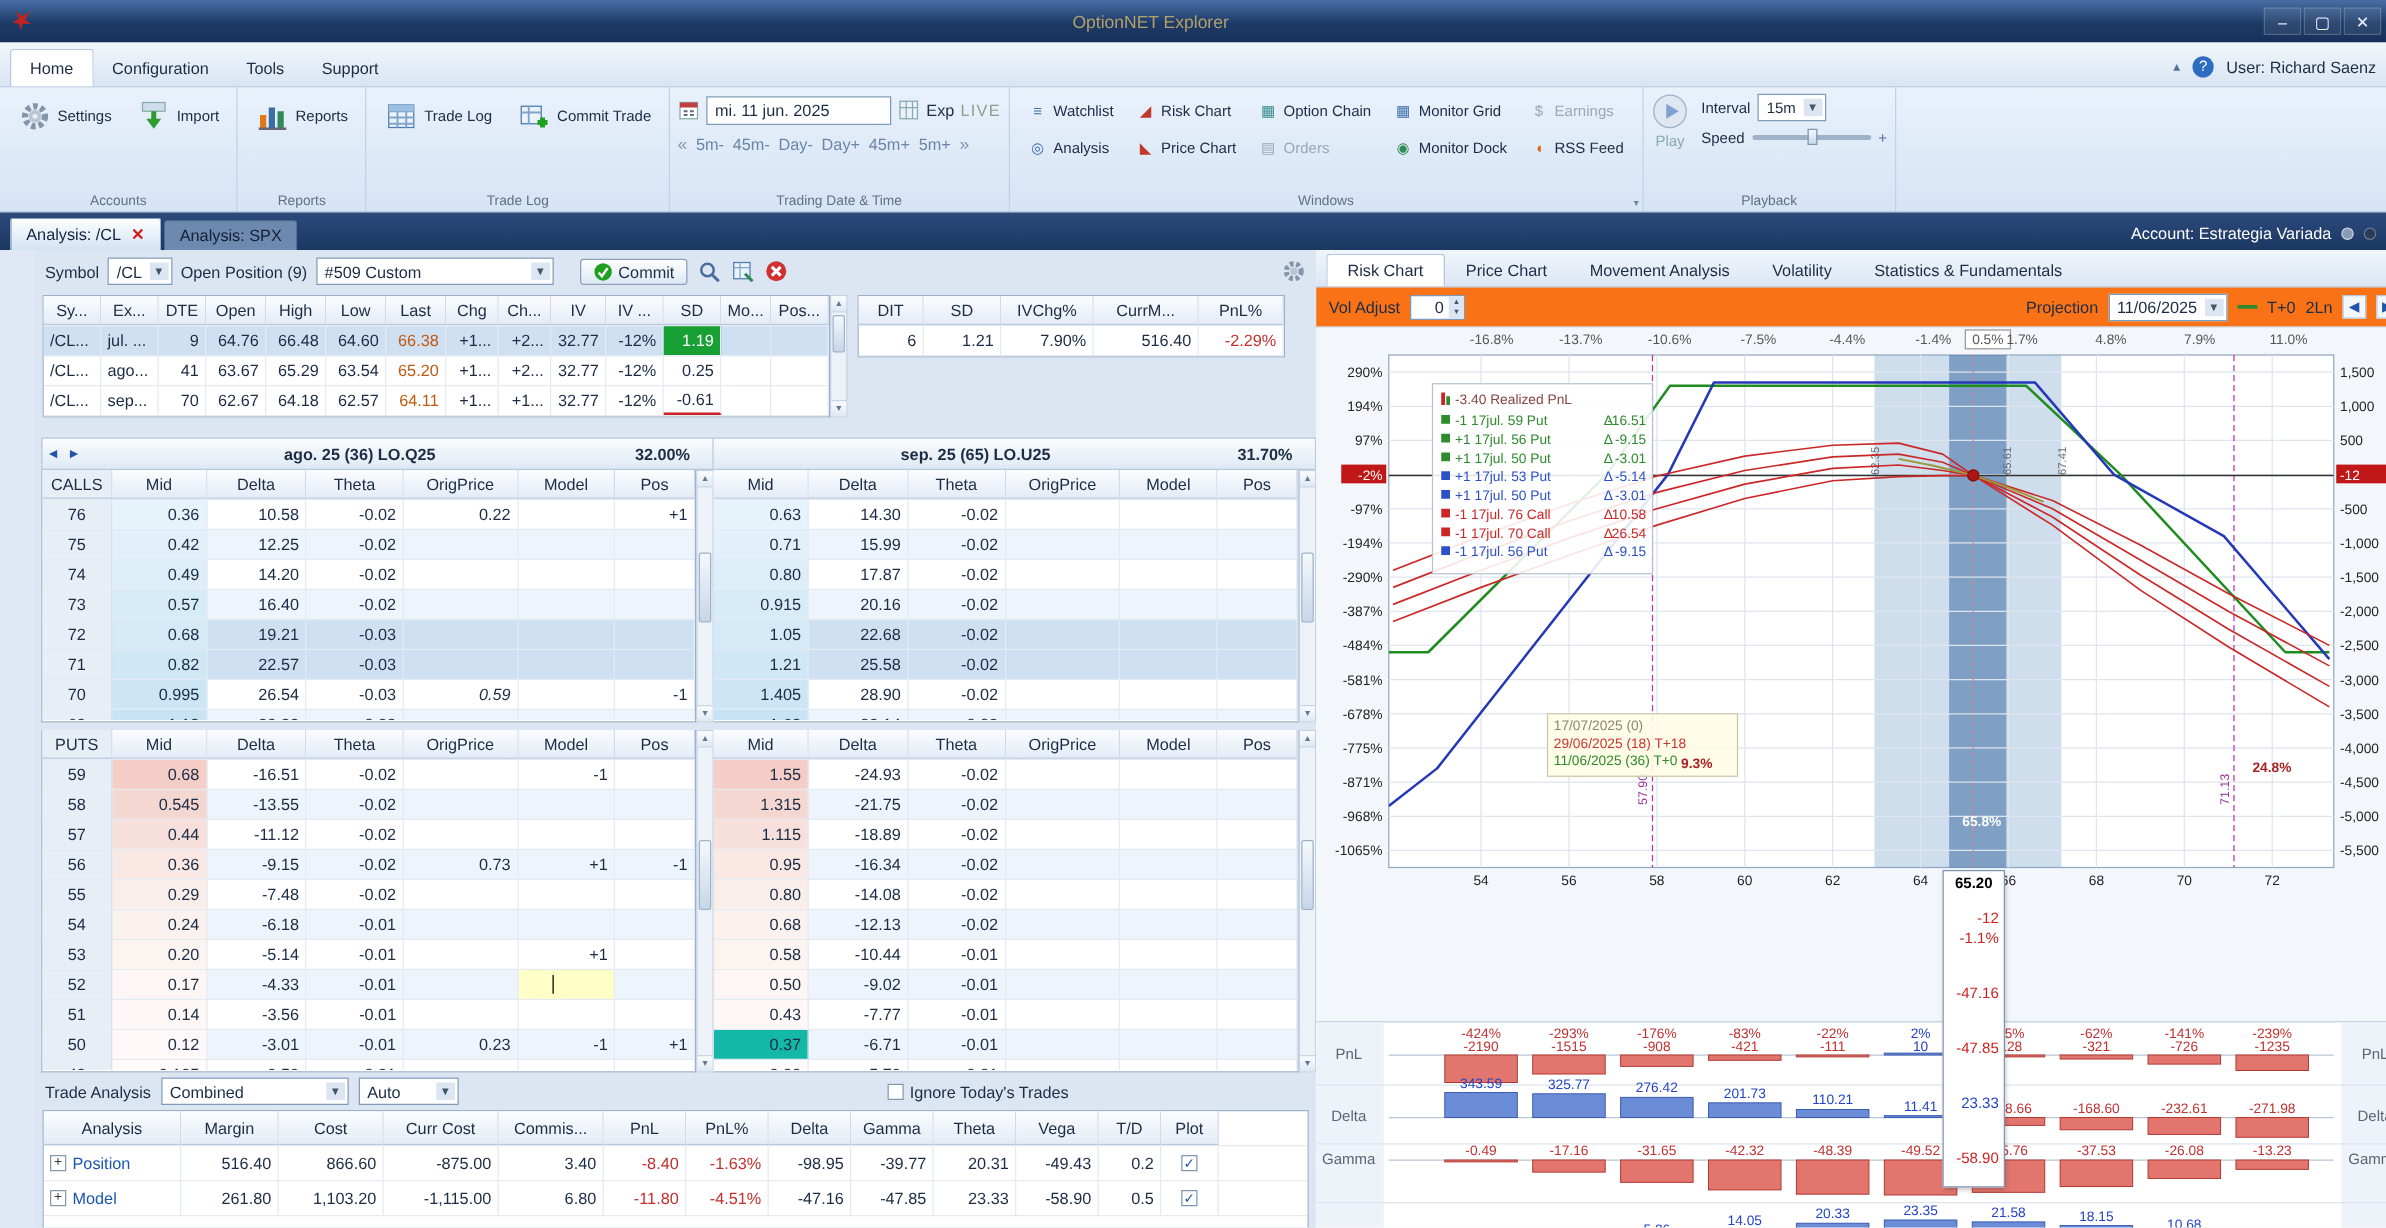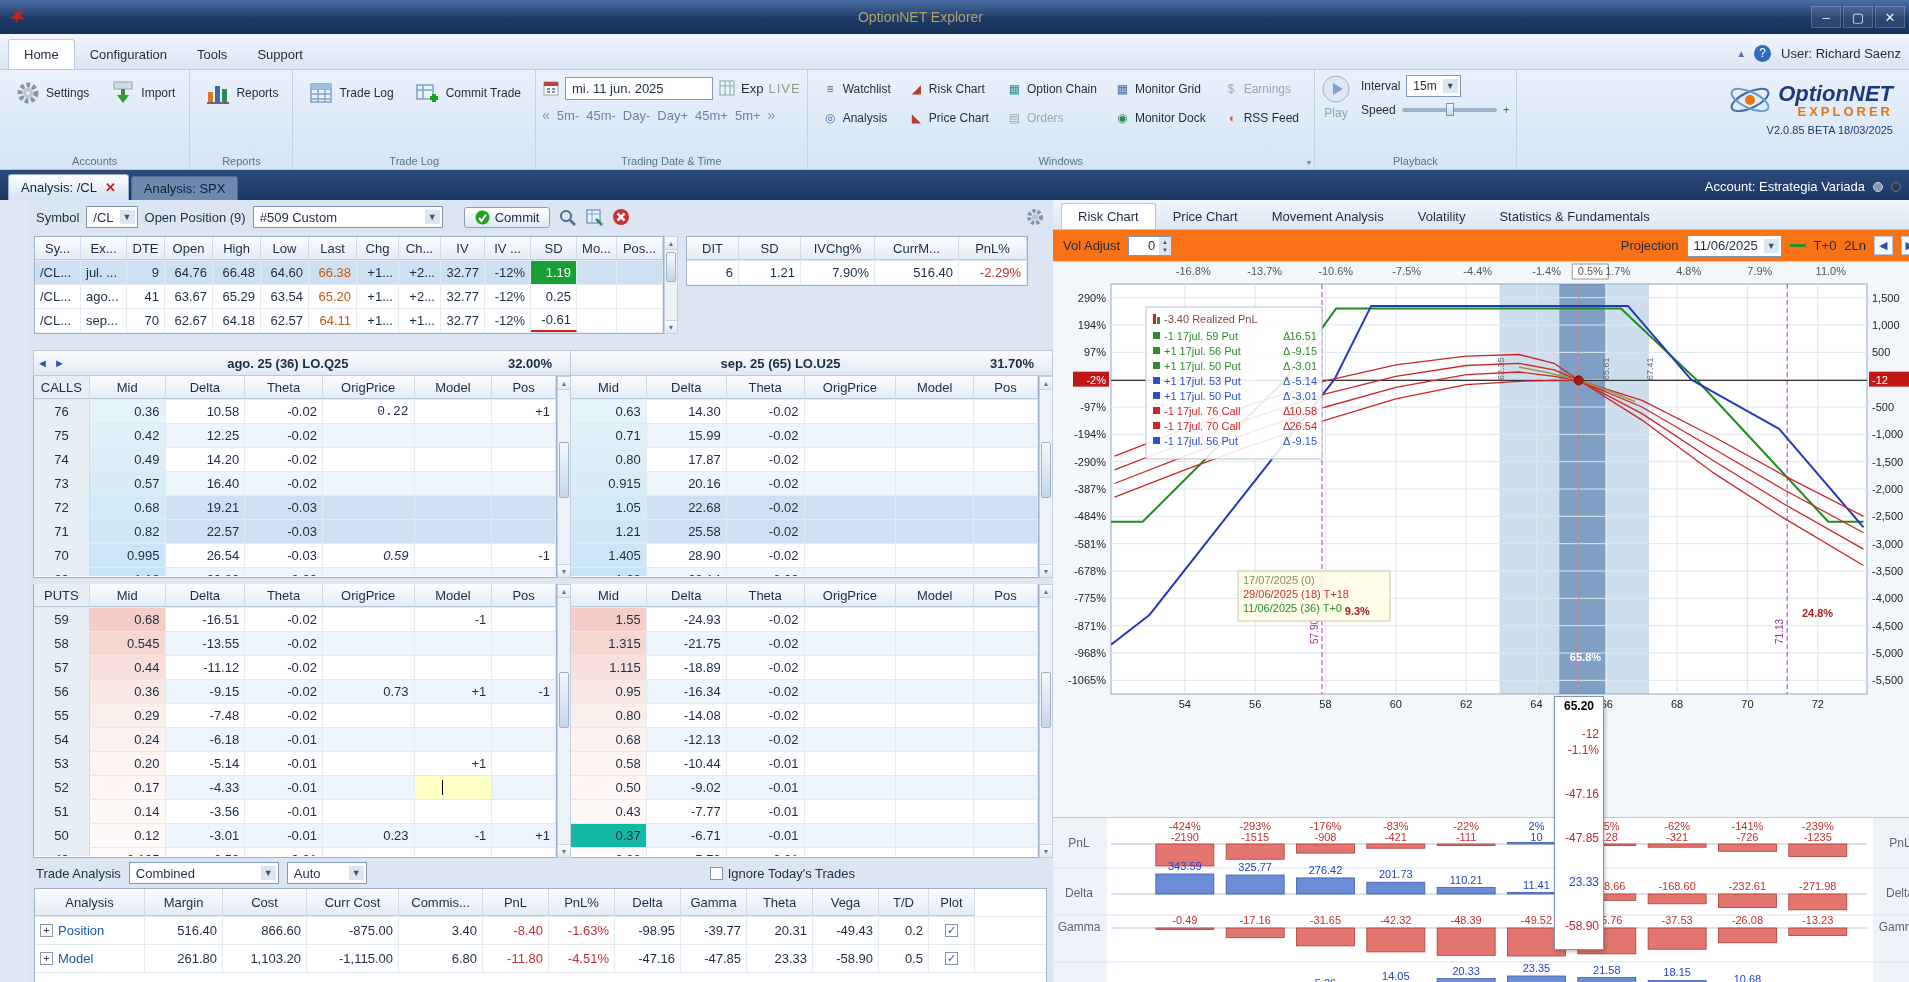--- a/index.html
+++ b/index.html
@@ -346,34 +346,20 @@
           <span class="slider">
               <span class="thumb" style="left:44px"></span>
             </span>
           <span style="color:#51719f">+</span>
         </div>
       </div>
     </div>
     <div class="rgroup-caption">Playback</div>
   </div>
 
-  <div class="rgroup" id="logo-block">
-    <div id="brand-row">
-      <svg width="44" height="40">
-          <ellipse cx="22" cy="20" rx="20" ry="8" fill="none" stroke="#3a6ea8" stroke-width="2" transform="rotate(-25 22 20)"></ellipse>
-          <ellipse cx="22" cy="20" rx="20" ry="8" fill="none" stroke="#6a9ed0" stroke-width="2" transform="rotate(25 22 20)"></ellipse>
-          <circle cx="22" cy="20" r="5" fill="#e07818"></circle>
-        </svg>
-      <div id="brand-text">
-        <div id="brand-top">OptionNET</div>
-        <div id="brand-bottom">EXPLORER</div>
-      </div>
-    </div>
-    <div id="version-text">V2.0.85 BETA 18/03/2025</div>
-  </div>
 </div>
 
 <div id="tabstrip">
   <div id="doc-tabs" style="display:flex;align-items:flex-end;">
       <div class="doc-tab active">
         <span>Analysis: /CL</span>
         <span class="tab-close">✕</span>
       </div>
       <div class="doc-tab inactive">
         <span>Analysis: SPX</span>
@@ -552,21 +538,21 @@
             <div class="th" style="width: 92px;">OrigPrice</div>
             <div class="th" style="width: 78px;">Model</div>
             <div class="th" style="width: 64px;">Pos</div>
           </div>
           <div class="chain-body" style="height: 176px;">
             <div class="tr">
               <div class="td strike-col">76</div>
               <div class="td num mid" style="width: 76px; background: rgb(231, 243, 251);">0.36</div>
               <div class="td num" style="width: 80px;">10.58</div>
               <div class="td num" style="width: 78px;">-0.02</div>
-              <div class="td num" style="width: 92px; font-family: Liberation Mono, monospace;">0.22</div>
+              <div class="td num" style="width: 92px;">0.22</div>
               <div class="td num" style="width: 78px;"></div>
               <div class="td num" style="width: 64px;">+1</div>
             </div>
             <div class="tr alt">
               <div class="td strike-col">75</div>
               <div class="td num mid" style="width: 76px; background: rgb(226, 240, 250);">0.42</div>
               <div class="td num" style="width: 80px;">12.25</div>
               <div class="td num" style="width: 78px;">-0.02</div>
               <div class="td num" style="width: 92px;"></div>
               <div class="td num" style="width: 78px;"></div>

